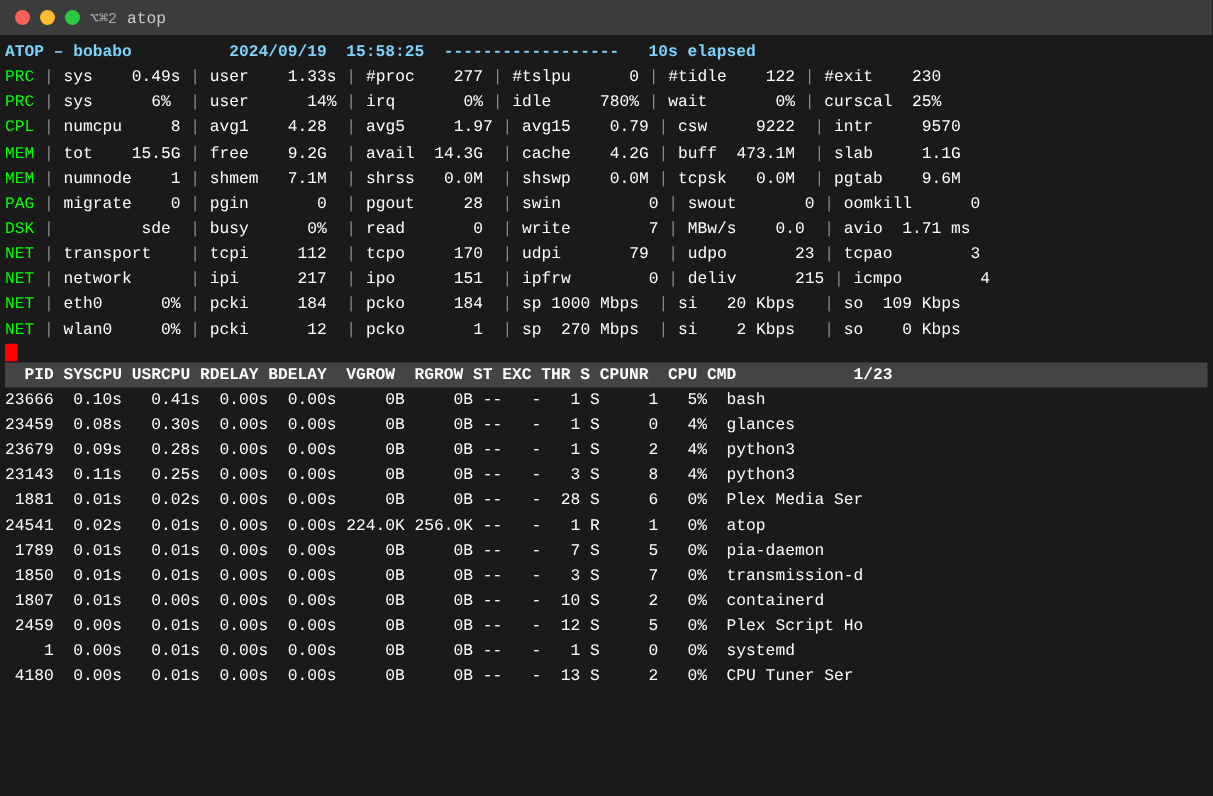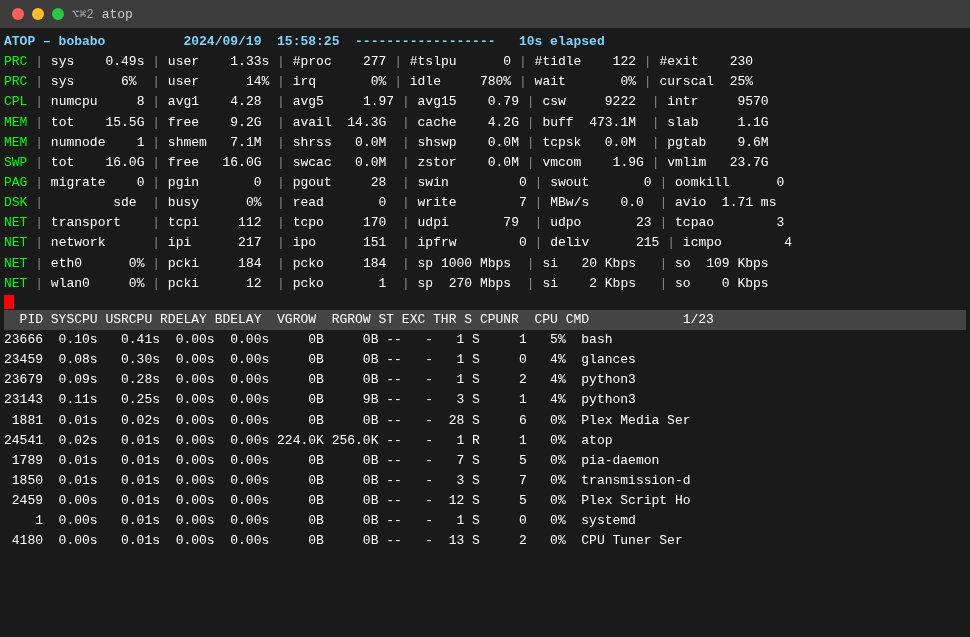--- a/index.html
+++ b/index.html
@@ -41,21 +41,21 @@
       white-space: pre;
       font-family: 'Courier New', Courier, monospace;
       font-size: 13px;
       line-height: 1.55;
     }
     .atop-header { color: #7dd3fc; font-weight: bold; }
     .process-header {
       background: #444444;
       color: #ffffff;
       white-space: pre;
-      font-weight: normal;
+      font-weight: bold;
     }
     .process-row { white-space: pre; color: #ffffff; }
     .process-row:nth-child(odd) { }
     .red-indicator {
       display: inline-block;
       width: 10px;
       height: 14px;
       background: #ff0000;
       vertical-align: middle;
     }
@@ -72,38 +72,38 @@
 </div>
 
 <div class="terminal">
   <div class="line atop-header">ATOP – bobabo          2024/09/19  15:58:25  ------------------   10s elapsed</div>
   <div id="system-lines">
       <div class="line"><span style="color:#00ff00">PRC </span><span style="color:#888">|</span> sys    0.49s <span style="color:#888">|</span> user    1.33s <span style="color:#888">|</span> #proc    277 <span style="color:#888">|</span> #tslpu      0 <span style="color:#888">|</span> #tidle    122 <span style="color:#888">|</span> #exit    230</div>
       <div class="line"><span style="color:#00ff00">PRC </span><span style="color:#888">|</span> sys      6%  <span style="color:#888">|</span> user      14% <span style="color:#888">|</span> irq       0% <span style="color:#888">|</span> idle     780% <span style="color:#888">|</span> wait       0% <span style="color:#888">|</span> curscal  25%</div>
       <div class="line"><span style="color:#00ff00">CPL </span><span style="color:#888">|</span> numcpu     8 <span style="color:#888">|</span> avg1    4.28  <span style="color:#888">|</span> avg5     1.97 <span style="color:#888">|</span> avg15    0.79 <span style="color:#888">|</span> csw     9222  <span style="color:#888">|</span> intr     9570</div>
       <div class="line"><span style="color:#00ff00">MEM </span><span style="color:#888">|</span> tot    15.5G <span style="color:#888">|</span> free    9.2G  <span style="color:#888">|</span> avail  14.3G  <span style="color:#888">|</span> cache    4.2G <span style="color:#888">|</span> buff  473.1M  <span style="color:#888">|</span> slab     1.1G</div>
       <div class="line"><span style="color:#00ff00">MEM </span><span style="color:#888">|</span> numnode    1 <span style="color:#888">|</span> shmem   7.1M  <span style="color:#888">|</span> shrss   0.0M  <span style="color:#888">|</span> shswp    0.0M <span style="color:#888">|</span> tcpsk   0.0M  <span style="color:#888">|</span> pgtab    9.6M</div>
-      <div class="line"><span style="color:#00ff00">SWP </span><span style="color:#888">|</span> tot    16.0G <span style="color:#888">|</span> free   16.0G  <span style="color:#888">|</span> swcac   0.0M  <span style="color:#888">|</span> zstor    0.0M <span style="color:#888">|</span> vmcom    1.9G <span style="color:#888">|</span> vmlim   23.7G</div>
       <div class="line"><span style="color:#00ff00">PAG </span><span style="color:#888">|</span> migrate    0 <span style="color:#888">|</span> pgin       0  <span style="color:#888">|</span> pgout     28  <span style="color:#888">|</span> swin         0 <span style="color:#888">|</span> swout       0 <span style="color:#888">|</span> oomkill      0</div>
       <div class="line"><span style="color:#00ff00">DSK </span><span style="color:#888">|</span>         sde  <span style="color:#888">|</span> busy      0%  <span style="color:#888">|</span> read       0  <span style="color:#888">|</span> write        7 <span style="color:#888">|</span> MBw/s    0.0  <span style="color:#888">|</span> avio  1.71 ms</div>
       <div class="line"><span style="color:#00ff00">NET </span><span style="color:#888">|</span> transport    <span style="color:#888">|</span> tcpi     112  <span style="color:#888">|</span> tcpo     170  <span style="color:#888">|</span> udpi       79  <span style="color:#888">|</span> udpo       23 <span style="color:#888">|</span> tcpao        3</div>
       <div class="line"><span style="color:#00ff00">NET </span><span style="color:#888">|</span> network      <span style="color:#888">|</span> ipi      217  <span style="color:#888">|</span> ipo      151  <span style="color:#888">|</span> ipfrw        0 <span style="color:#888">|</span> deliv      215 <span style="color:#888">|</span> icmpo        4</div>
       <div class="line"><span style="color:#00ff00">NET </span><span style="color:#888">|</span> eth0      0% <span style="color:#888">|</span> pcki     184  <span style="color:#888">|</span> pcko     184  <span style="color:#888">|</span> sp 1000 Mbps  <span style="color:#888">|</span> si   20 Kbps   <span style="color:#888">|</span> so  109 Kbps</div>
       <div class="line"><span style="color:#00ff00">NET </span><span style="color:#888">|</span> wlan0     0% <span style="color:#888">|</span> pcki      12  <span style="color:#888">|</span> pcko       1  <span style="color:#888">|</span> sp  270 Mbps  <span style="color:#888">|</span> si    2 Kbps   <span style="color:#888">|</span> so    0 Kbps</div>
     </div>
   <div style="display:flex; align-items:center; margin: 1px 0;">
     <span class="red-indicator"></span>
   </div>
   <div class="line process-header">  PID SYSCPU USRCPU RDELAY BDELAY  VGROW  RGROW ST EXC THR S CPUNR  CPU CMD            1/23</div>
   <div id="process-rows">
       <div class="line process-row">23666  0.10s   0.41s  0.00s  0.00s     0B     0B --   -   1 S     1   5%  bash</div>
       <div class="line process-row">23459  0.08s   0.30s  0.00s  0.00s     0B     0B --   -   1 S     0   4%  glances</div>
       <div class="line process-row">23679  0.09s   0.28s  0.00s  0.00s     0B     0B --   -   1 S     2   4%  python3</div>
-      <div class="line process-row">23143  0.11s   0.25s  0.00s  0.00s     0B     9B --   -   3 S     1   4%  python3</div>
+      <div class="line process-row">23143  0.11s   0.25s  0.00s  0.00s     0B     0B --   -   3 S     8   4%  python3</div>
       <div class="line process-row"> 1881  0.01s   0.02s  0.00s  0.00s     0B     0B --   -  28 S     6   0%  Plex Media Ser</div>
       <div class="line process-row">24541  0.02s   0.01s  0.00s  0.00s 224.0K 256.0K --   -   1 R     1   0%  atop</div>
       <div class="line process-row"> 1789  0.01s   0.01s  0.00s  0.00s     0B     0B --   -   7 S     5   0%  pia-daemon</div>
       <div class="line process-row"> 1850  0.01s   0.01s  0.00s  0.00s     0B     0B --   -   3 S     7   0%  transmission-d</div>
+      <div class="line process-row"> 1807  0.01s   0.00s  0.00s  0.00s     0B     0B --   -  10 S     2   0%  containerd</div>
       <div class="line process-row"> 2459  0.00s   0.01s  0.00s  0.00s     0B     0B --   -  12 S     5   0%  Plex Script Ho</div>
       <div class="line process-row">    1  0.00s   0.01s  0.00s  0.00s     0B     0B --   -   1 S     0   0%  systemd</div>
       <div class="line process-row"> 4180  0.00s   0.01s  0.00s  0.00s     0B     0B --   -  13 S     2   0%  CPU Tuner Ser</div>
     </div>
 </div>
 
 </body></html>

